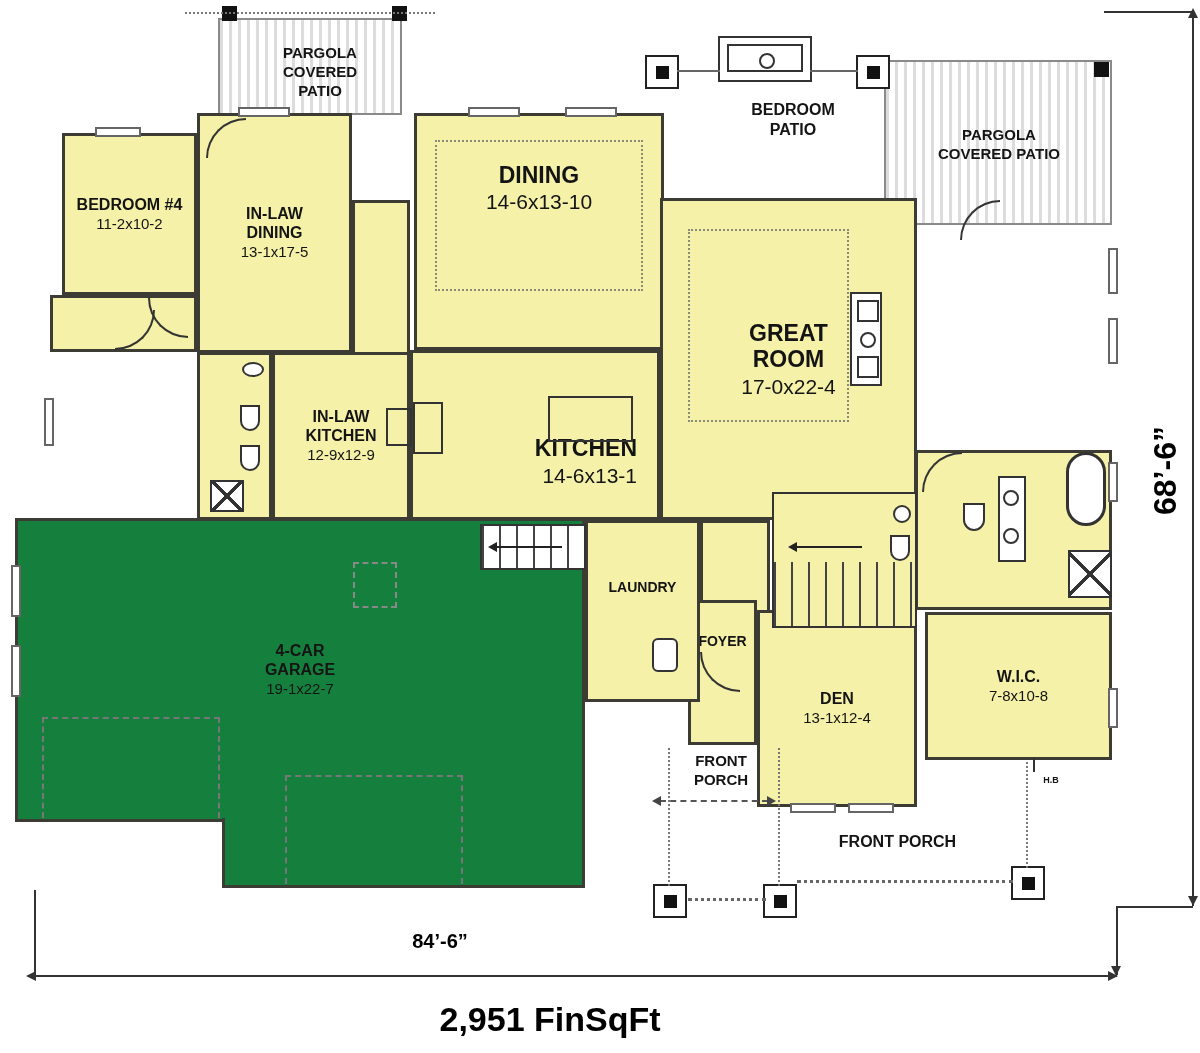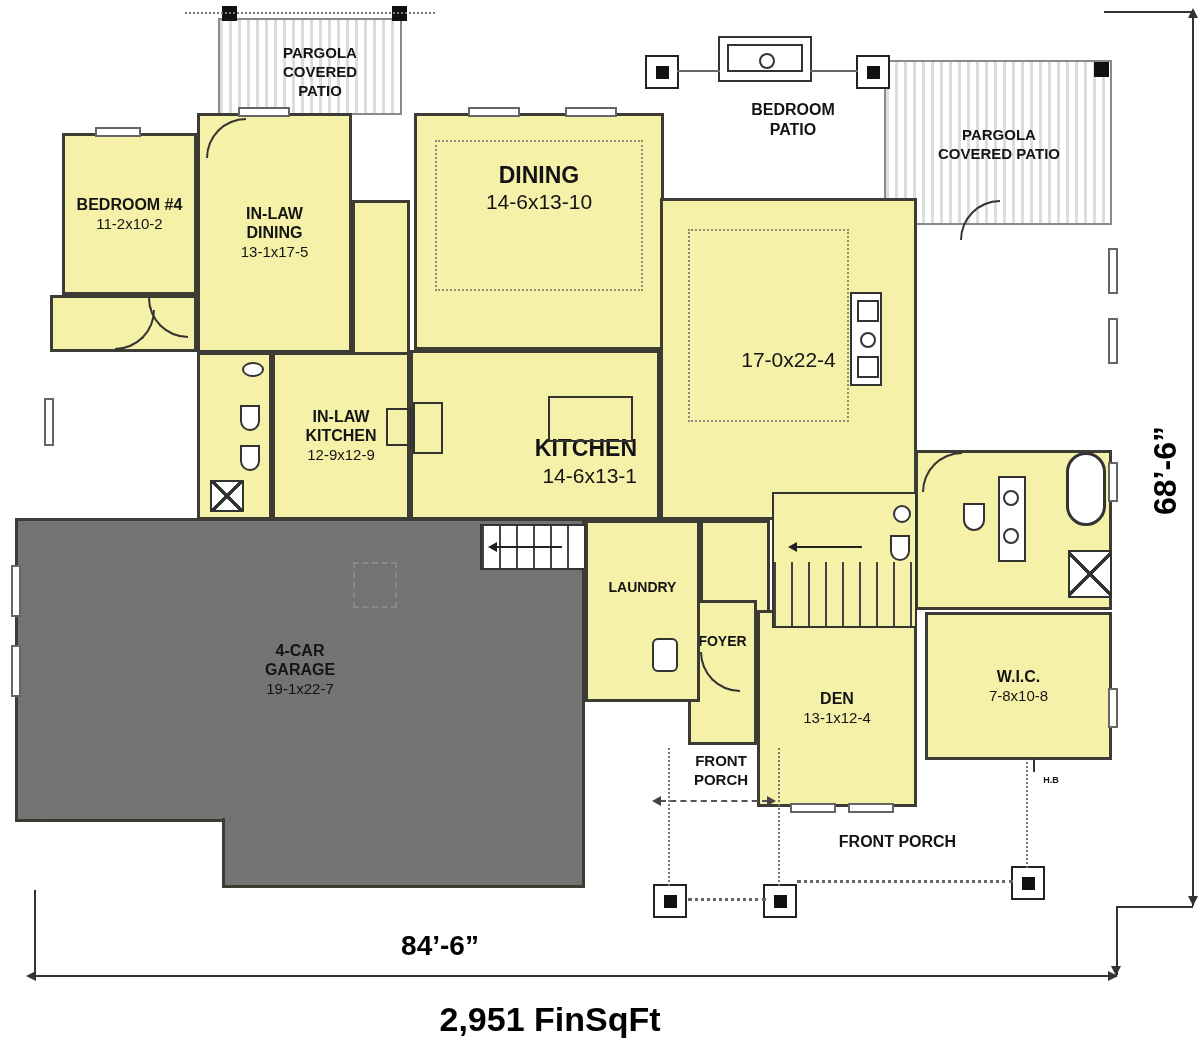--- a/index.html
+++ b/index.html
@@ -2,21 +2,21 @@
 <html><head>
 <meta charset="utf-8">
 <style>
   html,body{margin:0;padding:0;background:#fff;}
   body{width:1200px;height:1053px;font-family:"Liberation Sans",sans-serif;}
   .plan{position:relative;width:1200px;height:1053px;background:#fff;overflow:hidden;}
 
   .room{position:absolute;background:#F5F1A8;border:3px solid #3C3C34;box-sizing:border-box;
         display:flex;flex-direction:column;align-items:center;justify-content:center;
         text-align:center;z-index:2;}
-  .room.white{background:#737373;}
+  .room.white{background:#15803d;}
   .filler{z-index:1;}
   .gext{border-top:none;}
   .rname{font-weight:bold;color:#141414;line-height:1.15;}
   .rdims{font-weight:normal;color:#141414;margin-top:2px;line-height:1.1;}
   .lg .rname{font-size:23px;} .lg .rdims{font-size:21px;}
   .md .rname{font-size:16px;} .md .rdims{font-size:15px;}
   .sm .rname{font-size:14px;}
   .narrow .rname{max-width:92px;}
   .narrowG .rname{max-width:76px;}
   .wideN .rname{max-width:112px;}
@@ -57,21 +57,21 @@
   .xmark{background-image:
      linear-gradient(45deg,transparent calc(50% - 1.5px),#333 calc(50% - 1.5px),#333 calc(50% + 1.5px),transparent calc(50% + 1.5px)),
      linear-gradient(-45deg,transparent calc(50% - 1.5px),#333 calc(50% - 1.5px),#333 calc(50% + 1.5px),transparent calc(50% + 1.5px));}
   .dashedrect{position:absolute;border:2px dashed #888;box-sizing:border-box;z-index:3;}
   .gdoor{position:absolute;border:2px dashed #777;border-bottom:none;box-sizing:border-box;z-index:3;}
   .win{position:absolute;background:#fff;border:2px solid #666;box-sizing:border-box;z-index:3;}
   .arc{position:absolute;width:40px;height:40px;border-left:2px solid #333;border-bottom:2px solid #333;
        border-radius:0 0 0 40px;box-sizing:border-box;z-index:3;}
 
   .dim-label{position:absolute;font-weight:bold;color:#000;text-align:center;z-index:7;}
-  .dim-w{font-size:28px;}
+  .dim-w{font-size:20px;}
   .dim-h{font-size:32px;transform:rotate(-90deg);}
   .dim-area{font-size:34px;}
 </style>
 </head>
 <body>
 
 <div class="plan">
 
   <div class="hatch" style="left:218px;top:18px;width:184px;height:97px;"></div>
   <div class="hatch" style="left:884px;top:60px;width:228px;height:165px;"></div>
@@ -92,20 +92,21 @@
   </div>
 
   <div class="room lg top" style="left:414px;top:113px;width:250px;height:237px;padding-top:46px;">
     <div class="inner-dot" style="left:18px;right:18px;top:24px;bottom:56px;"></div>
     <span class="rname">DINING</span>
     <span class="rdims">14-6x13-10</span>
   </div>
 
   <div class="room lg wideN" style="left:660px;top:198px;width:257px;height:322px;">
     <div class="inner-dot" style="left:25px;right:65px;top:28px;bottom:95px;"></div>
+    <span class="rname">GREAT ROOM</span>
     <span class="rdims">17-0x22-4</span>
   </div>
 
 
 
   <div class="room md narrow" style="left:272px;top:352px;width:138px;height:168px;">
     <span class="rname">IN-LAW KITCHEN</span>
     <span class="rdims">12-9x12-9</span>
   </div>
 

